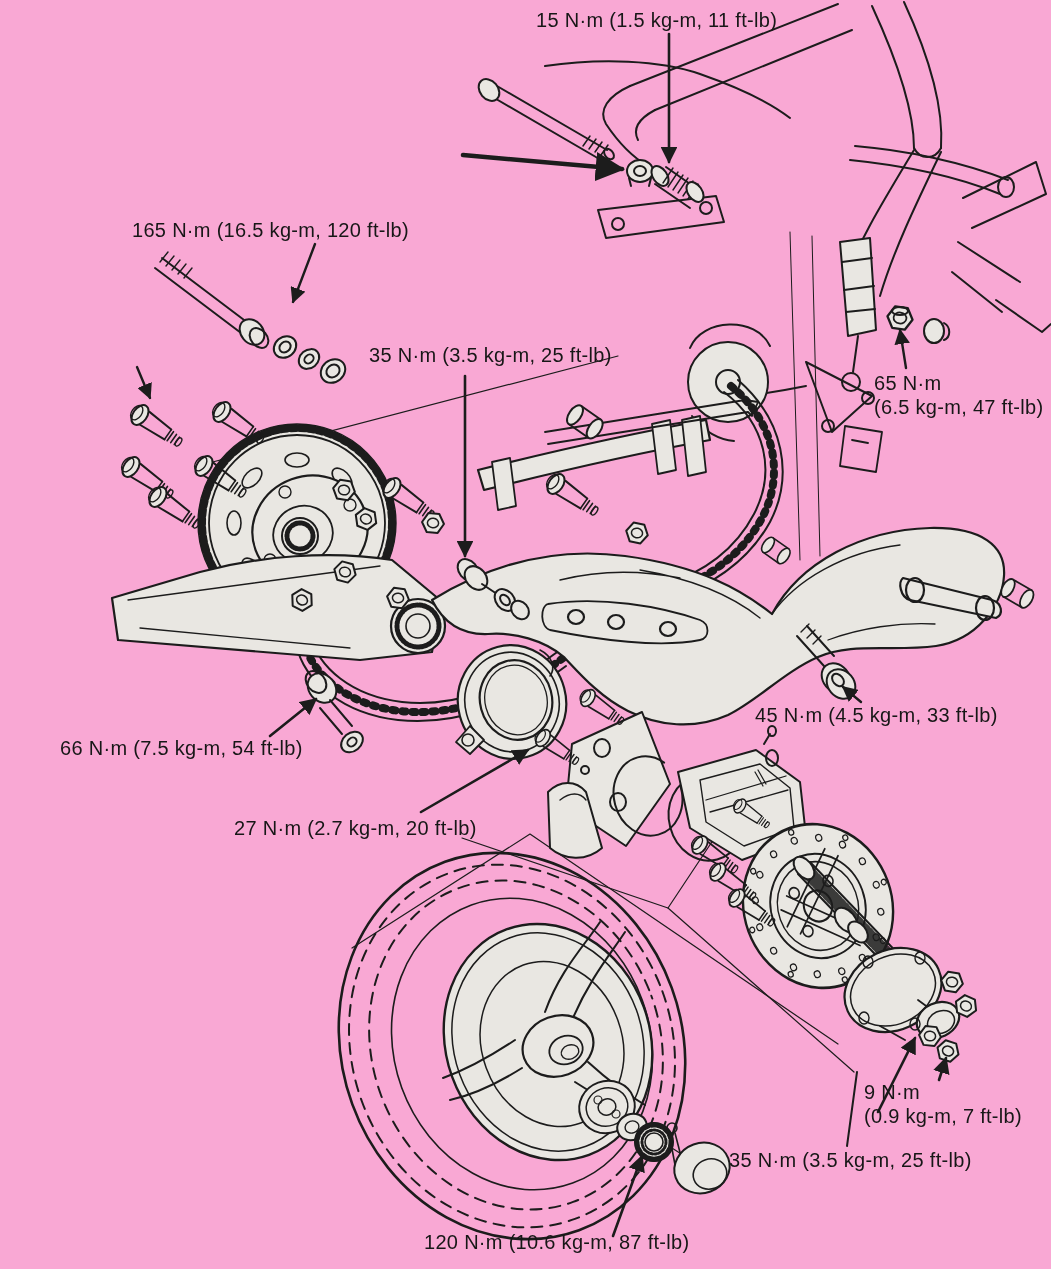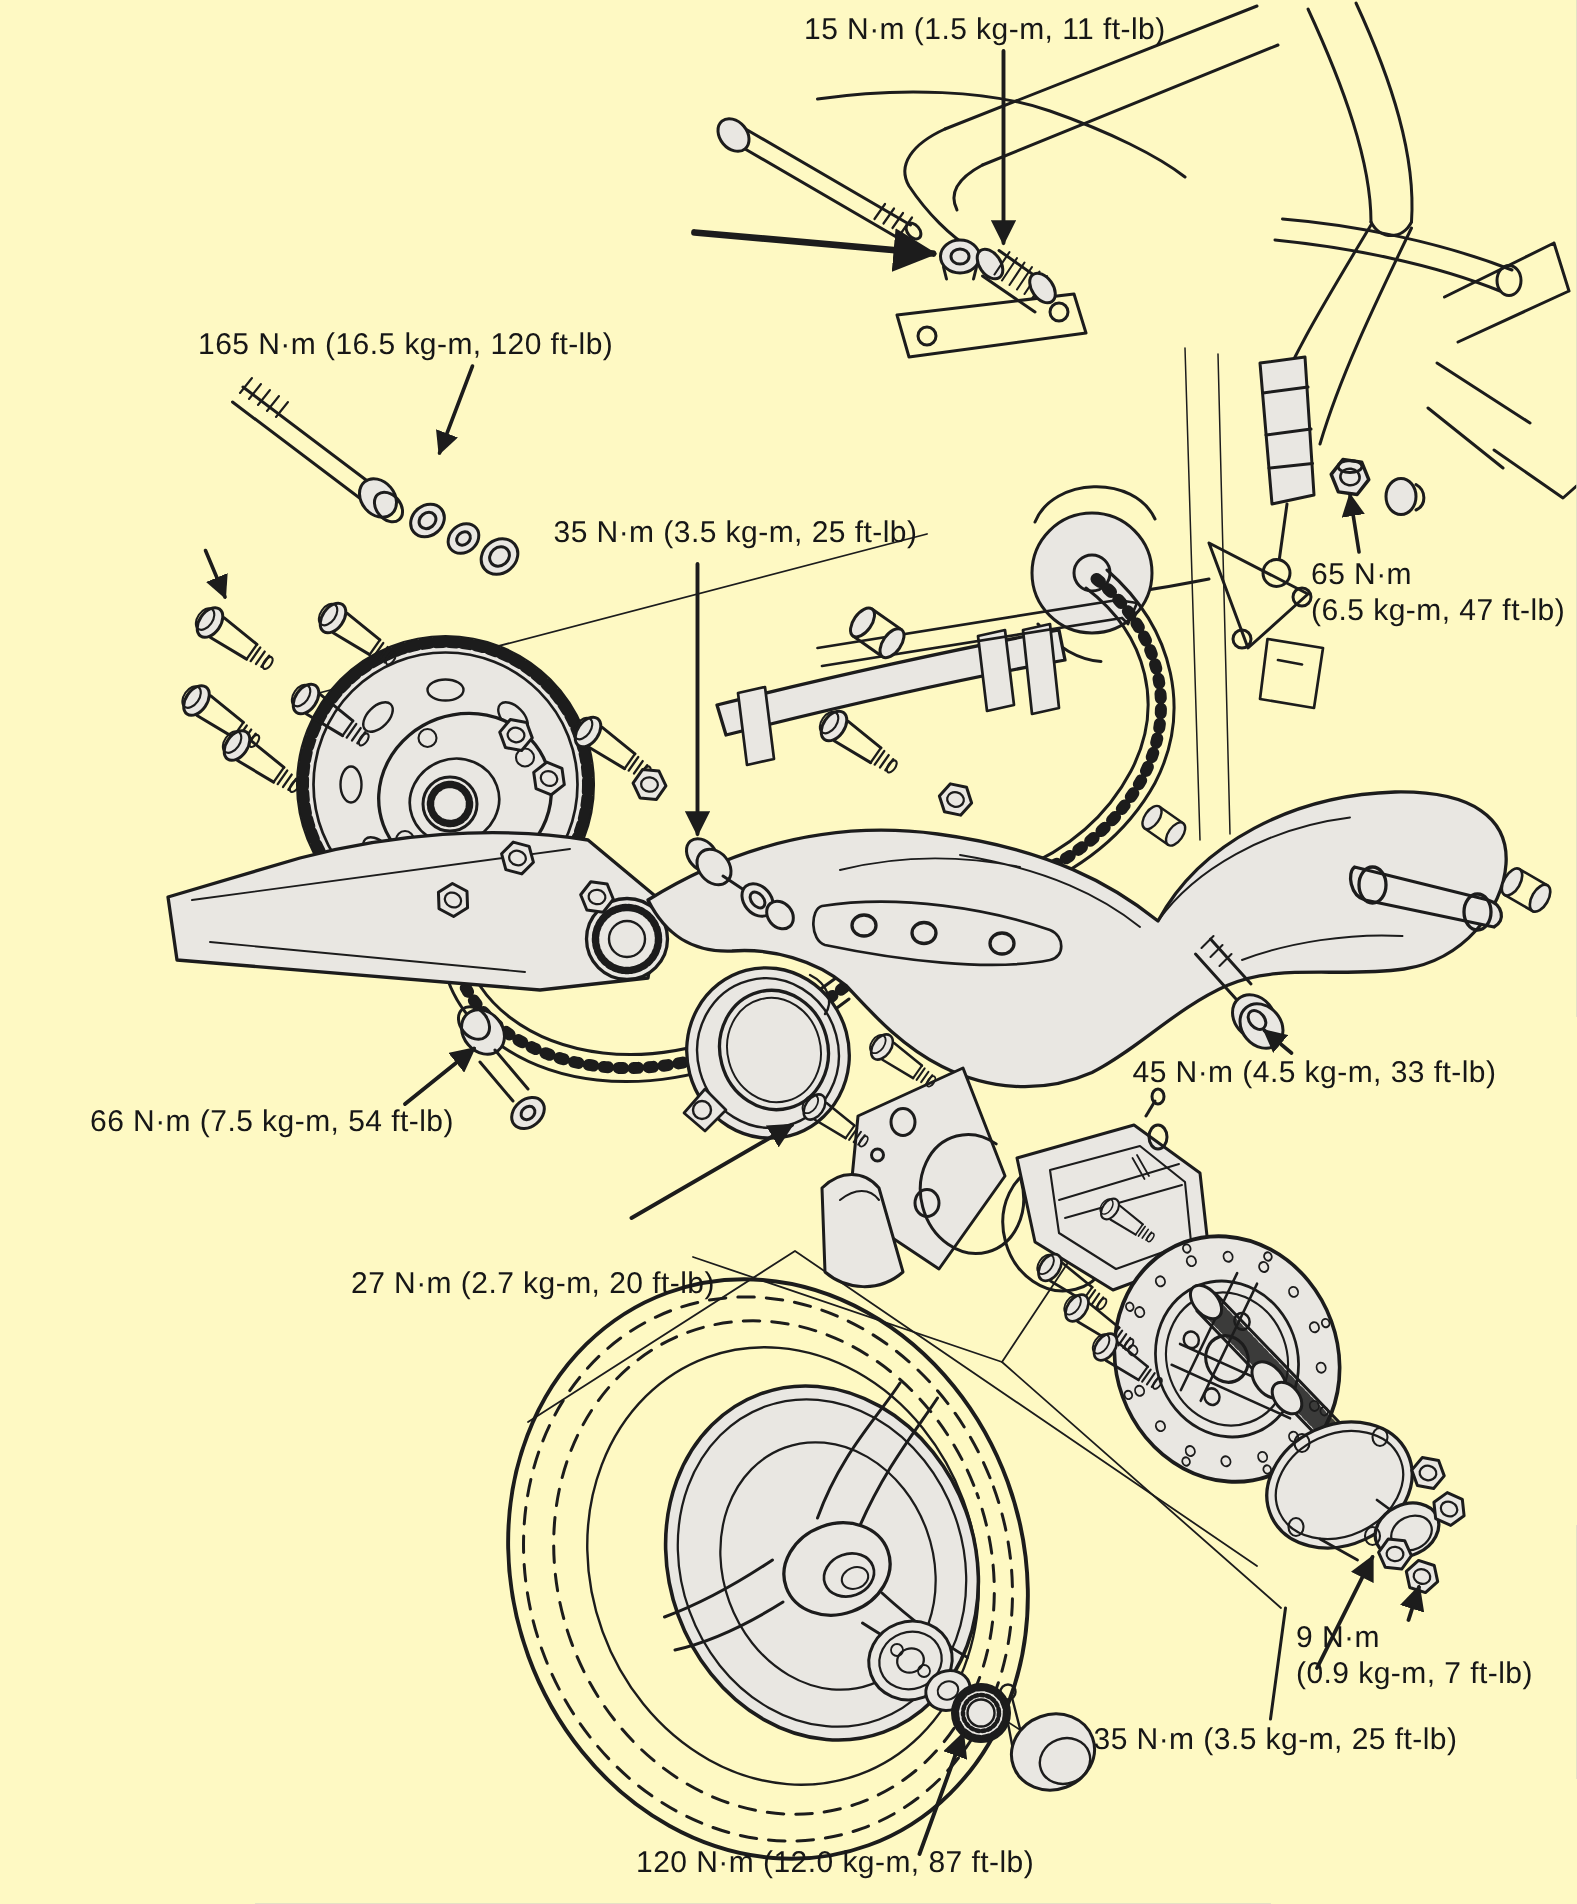--- a/index.html
+++ b/index.html
@@ -1,18 +1,18 @@
 <!DOCTYPE html>
 <html><head>
 <meta charset="utf-8">
 <style>
   html,body{margin:0;padding:0;background:#cfcdc8;}
   .stage{
     position:relative;width:1051px;height:1269px;overflow:hidden;
-    background:#fef9c3;
+    background:#f9a8d4;
     font-family:"Liberation Sans", sans-serif;
   }
   .stage svg{position:absolute;left:0;top:0;}
   .torque-label{
     position:absolute;color:#171717;font-size:20px;line-height:24px;
     letter-spacing:.3px;white-space:nowrap;
   }
   .torque-label .ln{display:block;}
   .ink{stroke:#1c1c1c;fill:none;stroke-linecap:round;stroke-linejoin:round;}
   .paper{fill:#e9e7e2;}
@@ -403,27 +403,27 @@
   <div class="torque-label" style="left:874px;top:371px">
       <span class="ln">65 N·m</span>
       <span class="ln">(6.5 kg-m, 47 ft-lb)</span>
     </div>
   <div class="torque-label" style="left:755px;top:703px">
       <span class="ln">45 N·m (4.5 kg-m, 33 ft-lb)</span>
     </div>
   <div class="torque-label" style="left:60px;top:736px">
       <span class="ln">66 N·m (7.5 kg-m, 54 ft-lb)</span>
     </div>
-  <div class="torque-label" style="left:234px;top:844px">
+  <div class="torque-label" style="left:234px;top:816px">
       <span class="ln">27 N·m (2.7 kg-m, 20 ft-lb)</span>
     </div>
   <div class="torque-label" style="left:864px;top:1080px">
       <span class="ln">9 N·m</span>
       <span class="ln">(0.9 kg-m, 7 ft-lb)</span>
     </div>
   <div class="torque-label" style="left:729px;top:1148px">
       <span class="ln">35 N·m (3.5 kg-m, 25 ft-lb)</span>
     </div>
   <div class="torque-label" style="left:424px;top:1230px">
-      <span class="ln">120 N·m (12.0 kg-m, 87 ft-lb)</span>
+      <span class="ln">120 N·m (10.6 kg-m, 87 ft-lb)</span>
     </div>
 
 </div>
 
 </body></html>

